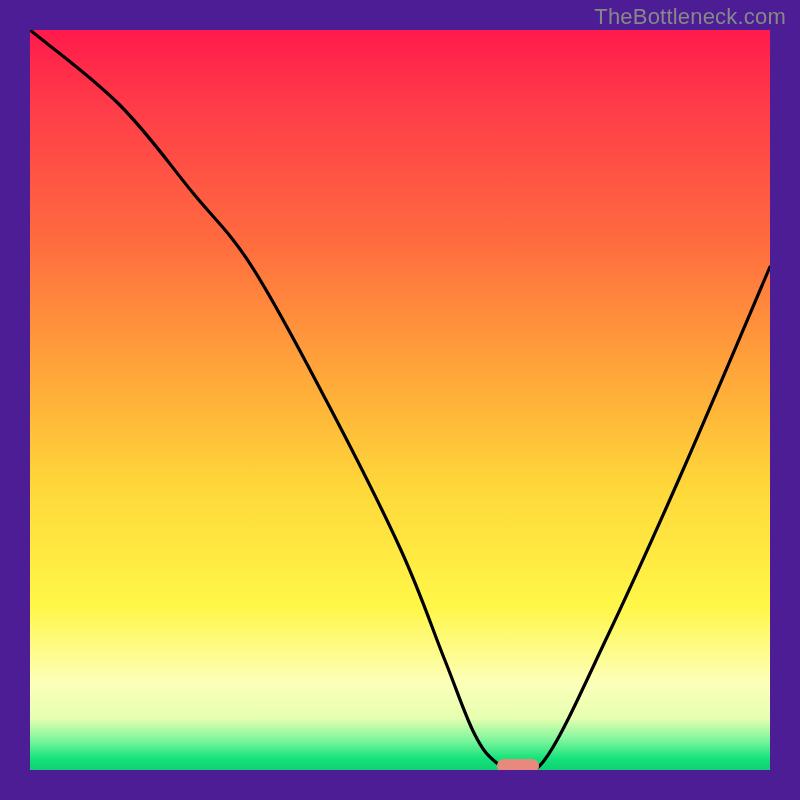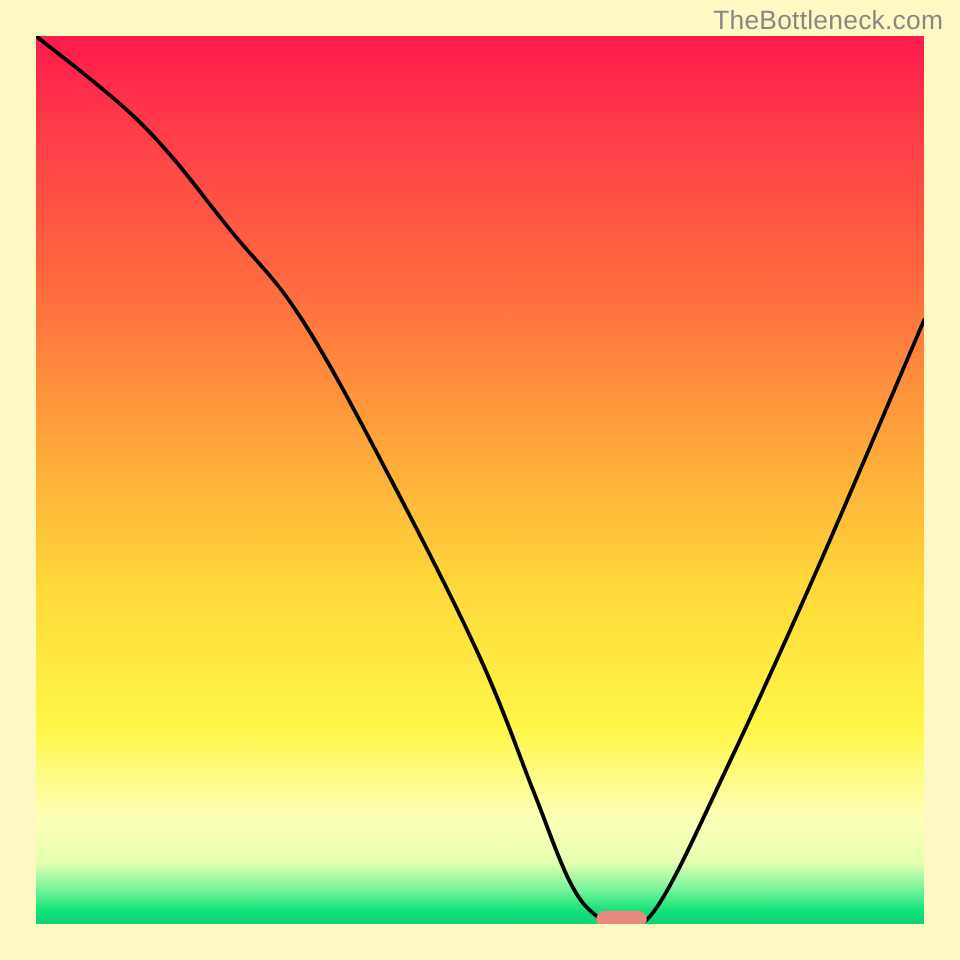--- a/index.html
+++ b/index.html
@@ -8,21 +8,21 @@
     width: 800px;
     height: 800px;
     background: #000;
     overflow: hidden;
     font-family: Arial, Helvetica, sans-serif;
   }
   .outer {
     position: relative;
     width: 800px;
     height: 800px;
-    background: #fef9c3;
+    background: #4c1d95;
   }
   .watermark {
     position: absolute;
     top: 4px;
     right: 14px;
     color: #888;
     font-size: 22px;
     font-weight: 500;
     letter-spacing: 0.2px;
     z-index: 10;

